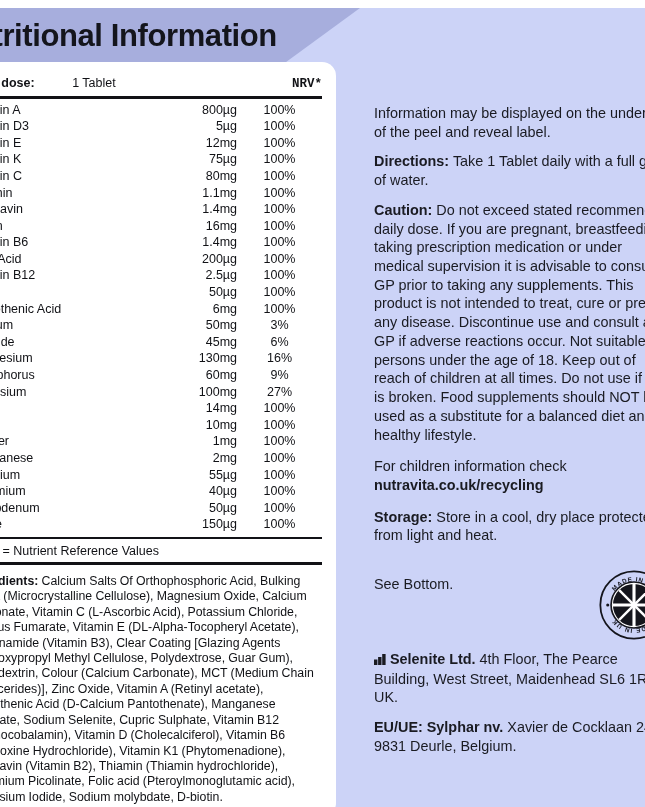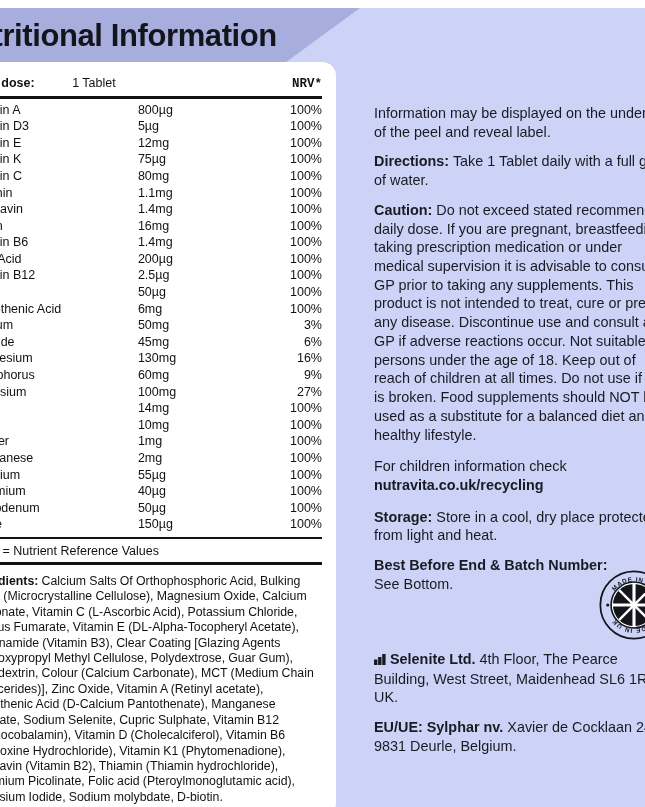--- a/index.html
+++ b/index.html
@@ -103,22 +103,22 @@
     border-collapse: collapse;
     font-size: 12.5px;
     line-height: 1.0;
   }
   table.nutrients td {
     padding: 2.05px 0;
     vertical-align: baseline;
     white-space: nowrap;
   }
   td.n-name  { text-align: left;  width: 48%; }
-  td.n-amt   { text-align: left; width: 28%; padding-right: 12px; }
-  td.n-nrv   { text-align: right; width: 24%; }
+  td.n-amt   { text-align: right; width: 28%; padding-right: 12px; }
+  td.n-nrv   { text-align: center; width: 24%; }
 
   .nrv-note {
     font-size: 12.5px;
     padding: 5px 0 4px 0;
   }
 
   .ingredients {
     font-size: 12.3px;
     line-height: 1.255;
     padding-top: 6px;
@@ -344,21 +344,21 @@
     <p class="tight">Information may be displayed on the underside of the peel and reveal label.</p>
 
     <p class="tight"><b>Directions:</b><span> Take 1 Tablet daily with a full glass of water.</span></p>
 
     <p><b>Caution:</b><span> Do not exceed stated recommended daily dose. If you are pregnant, breastfeeding, taking prescription medication or under medical supervision it is advisable to consult a GP prior to taking any supplements. This product is not intended to treat, cure or prevent any disease. Discontinue use and consult a GP if adverse reactions occur. Not suitable for persons under the age of 18. Keep out of reach of children at all times. Do not use if seal is broken. Food supplements should NOT be used as a substitute for a balanced diet and healthy lifestyle.</span></p>
 
     <p class="recycle-block"><span>For children information check</span><span class="url">nutravita.co.uk/recycling</span></p>
 
     <p class="tight"><b>Storage:</b><span> Store in a cool, dry place protected from light and heat.</span></p>
 
-    <p><b>Best Before End &amp; Batch Number:</b><br><span>See Bottom.</span></p>
+    <p><br><span>See Bottom.</span></p>
 
   </div>
 
   <div class="uk-badge">
     <svg viewBox="0 0 100 100" width="74" height="74" aria-hidden="true">
       <defs>
         <path id="arcTop" d="M 18,50 A 32,32 0 0 1 82,50" fill="none"></path>
         <path id="arcBot" d="M 82,50 A 32,32 0 0 1 18,50" fill="none"></path>
       </defs>
       <circle cx="50" cy="50" r="45.5" fill="none" stroke="#14151c" stroke-width="2.4"></circle>

